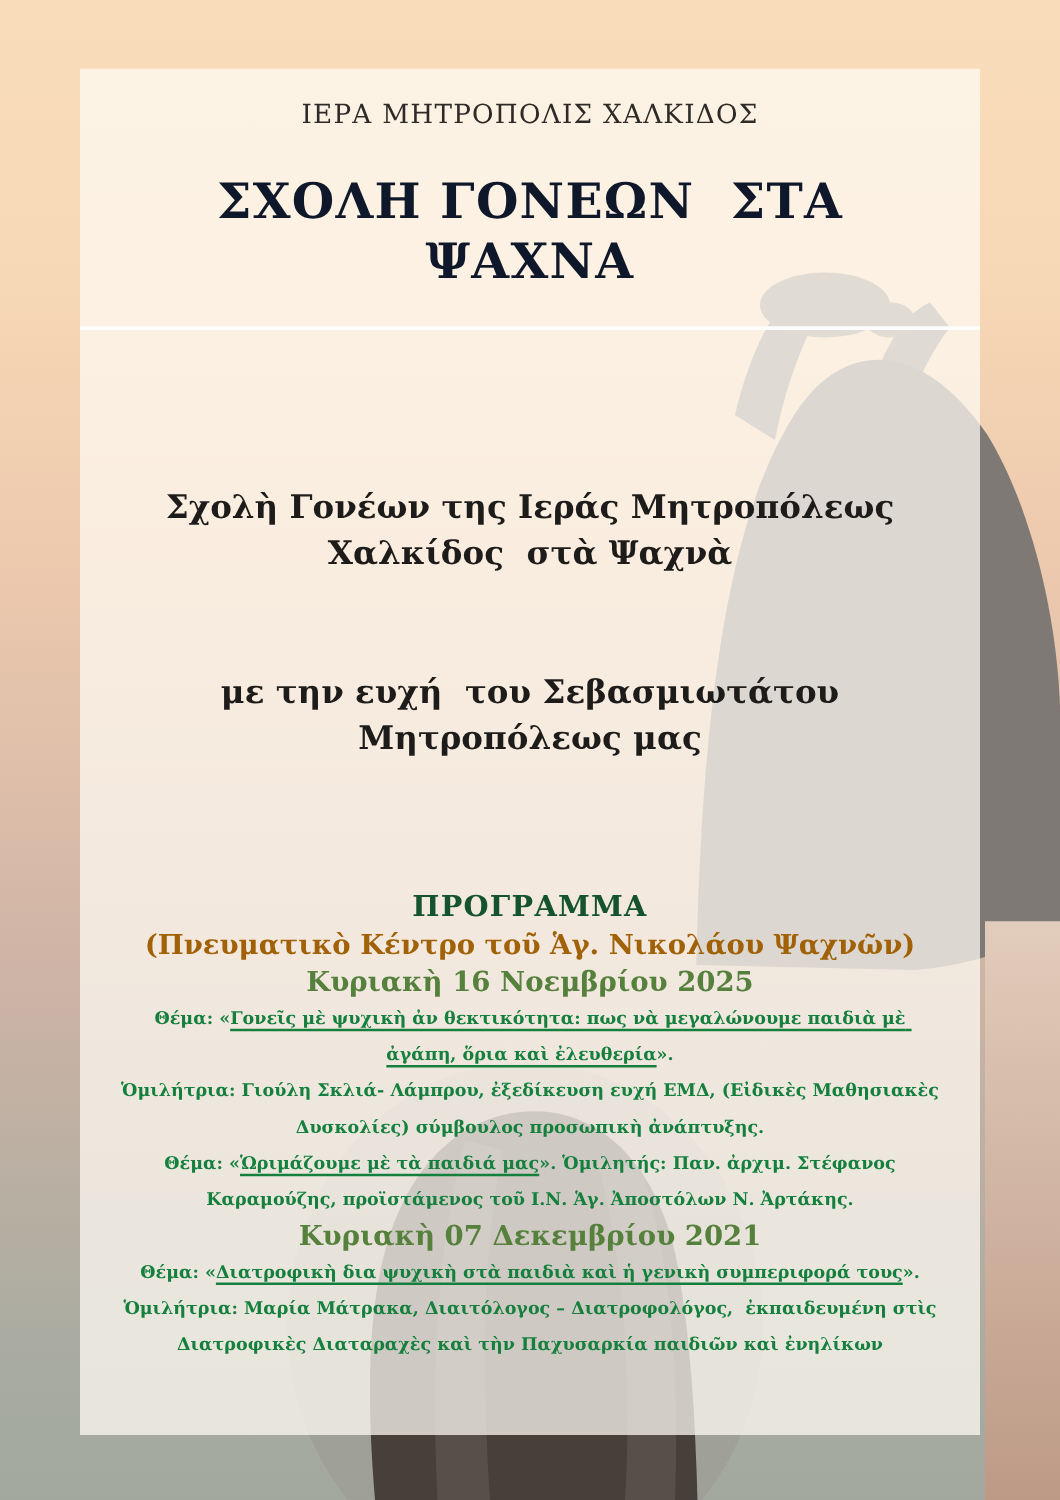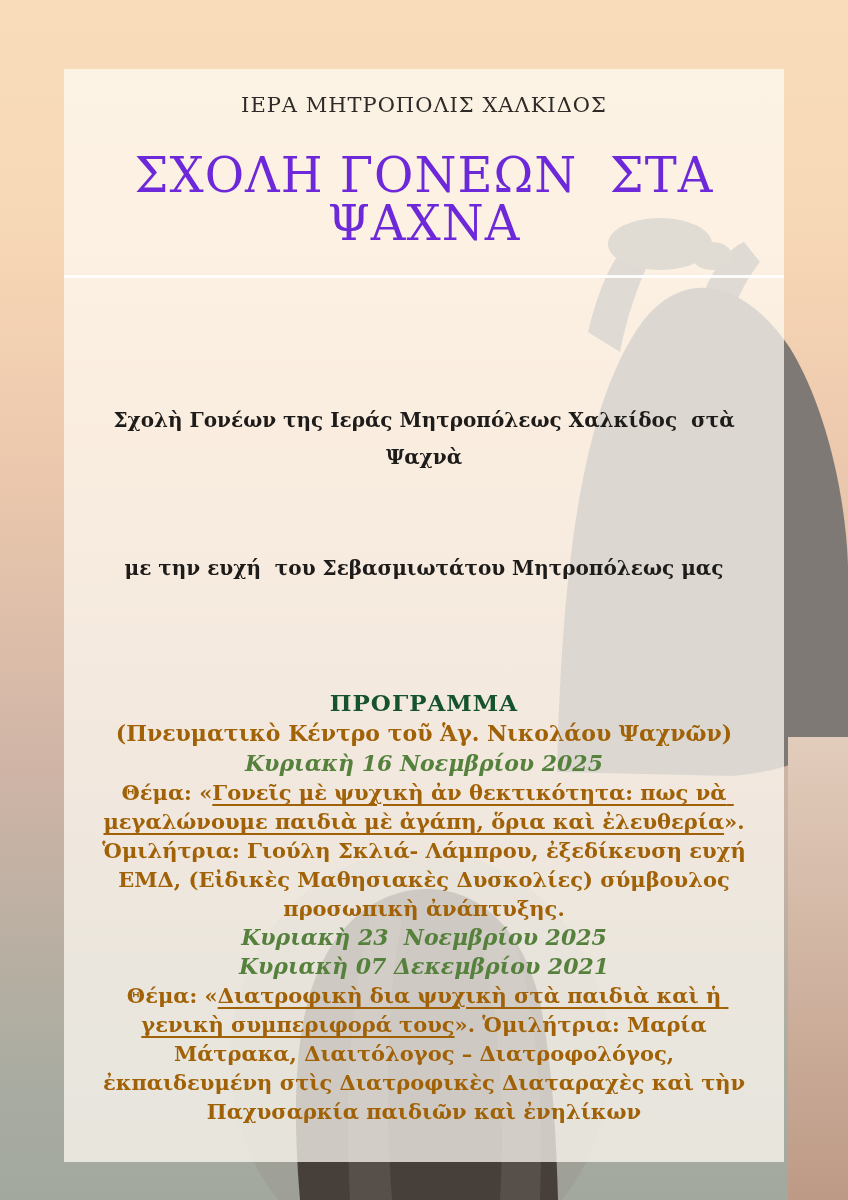--- a/index.html
+++ b/index.html
@@ -5,58 +5,57 @@
   html,body{margin:0;padding:0;}
   body{
     width:848px;height:1200px;position:relative;overflow:hidden;
     font-family:"DejaVu Serif","Liberation Serif",serif;
     background:linear-gradient(180deg,
       #f9ddbb 0%, #f7d8b6 18%, #eecaae 36%, #e0c0aa 50%,
       #cfb4a6 64%, #b7afa2 80%, #a7aba1 92%, #a3a89f 100%);
   }
   .bg-photo{position:absolute;inset:0;width:848px;height:1200px;}
   .panel{
-    position:absolute;left:64px;top:69px;width:720px;height:1093px;
+    position:absolute;left:64px;top:55px;width:720px;height:1093px;
     background:rgba(253,249,241,0.74);
     box-sizing:border-box;
     padding:20px 30px 0 30px;
     text-align:center;
   }
   .org{
     margin:4px 0 0 0;font-size:21px;font-weight:400;letter-spacing:1px;
     color:#2e2a27;white-space:pre-wrap;
   }
   .title{
-    margin:34px 0 0 0;font-size:48px;line-height:48px;font-weight:normal;
-    letter-spacing:1px;color:#6d28d9;white-space:pre-wrap;
+    margin:34px 0 0 0;font-size:39px;line-height:48px;font-weight:bold;
+    letter-spacing:1px;color:#0f172a;white-space:pre-wrap;
   }
   .divider{
     margin:28px -30px 0 -30px;height:3px;border:0;
     background:rgba(255,255,255,0.92);
   }
   .intro{
-    margin:50px 0 0 0;font-size:20px;line-height:37px;font-weight:bold;
+    margin:50px 0 0 0;font-size:26px;line-height:37px;font-weight:bold;
     color:#1e1c1a;white-space:pre-wrap;
   }
   .program-heading{
     margin:26px 0 0 0;font-size:23px;line-height:31px;font-weight:bold;
     color:#14532d;letter-spacing:1px;white-space:pre-wrap;
   }
   .venue{
     margin:0;font-size:22px;line-height:31px;font-weight:bold;
     color:#a16207;white-space:pre-wrap;
   }
   .events{margin:0;}
   .event-date{
     font-size:22px;line-height:29px;font-weight:bold;color:#55813c;
     white-space:pre-wrap;
-    font-style:italic;
   }
   .event-text{
-    font-size:21px;line-height:29px;font-weight:bold;color:#a16207;
+    font-size:14px;line-height:29px;font-weight:bold;color:#15803d;
     white-space:pre-wrap;
   }
   .u{text-decoration:underline;text-underline-offset:4px;text-decoration-thickness:1.5px;}
 </style>
 </head>
 <body>
 
 <svg class="bg-photo" viewBox="0 0 848 1200" aria-hidden="true">
   <defs>
     <linearGradient id="warmStrip" x1="0" y1="0" x2="0" y2="1">
@@ -93,20 +92,20 @@
   </div>
   <div class="program-heading">ΠΡΟΓΡΑΜΜΑ</div>
   <div class="venue">(Πνευματικὸ Κέντρο τοῦ Ἁγ. Νικολάου Ψαχνῶν)</div>
   <div class="events">
       <div>
         <div class="event-date">Κυριακὴ 16 Νοεμβρίου 2025</div>
         <div class="event-text"><span>Θέμα: «</span><span class="u">Γονεῖς μὲ ψυχικὴ ἀν θεκτικότητα: πως νὰ μεγαλώνουμε παιδιὰ μὲ ἀγάπη, ὅρια καὶ ἐλευθερία</span><span>».</span></div>
         <div class="event-text"><span>Ὁμιλήτρια: Γιούλη Σκλιά- Λάμπρου, ἐξεδίκευση ευχή ΕΜΔ, (Εἰδικὲς Μαθησιακὲς Δυσκολίες) σύμβουλος προσωπικὴ ἀνάπτυξης.</span></div>
       </div>
       <div>
-        <div class="event-date">Κυριακὴ 23  Νοεμβρίου 2025</div>
+        <div class="event-text"><span>Θέμα: «</span><span class="u">Ὡριμάζουμε μὲ τὰ παιδιά μας</span><span>». Ὁμιλητής: Παν. ἀρχιμ. Στέφανος Καραμούζης, προϊστάμενος τοῦ Ι.Ν. Ἁγ. Ἀποστόλων Ν. Ἀρτάκης.</span></div>
       </div>
       <div>
         <div class="event-date">Κυριακὴ 07 Δεκεμβρίου 2021</div>
         <div class="event-text"><span>Θέμα: «</span><span class="u">Διατροφικὴ δια ψυχικὴ στὰ παιδιὰ καὶ ἡ γενικὴ συμπεριφορά τους</span><span>». Ὁμιλήτρια: Μαρία Μάτρακα, Διαιτόλογος – Διατροφολόγος,  ἐκπαιδευμένη στὶς Διατροφικὲς Διαταραχὲς καὶ τὴν Παχυσαρκία παιδιῶν καὶ ἐνηλίκων</span></div>
       </div>
     </div>
 </div>
 
 </body></html>

